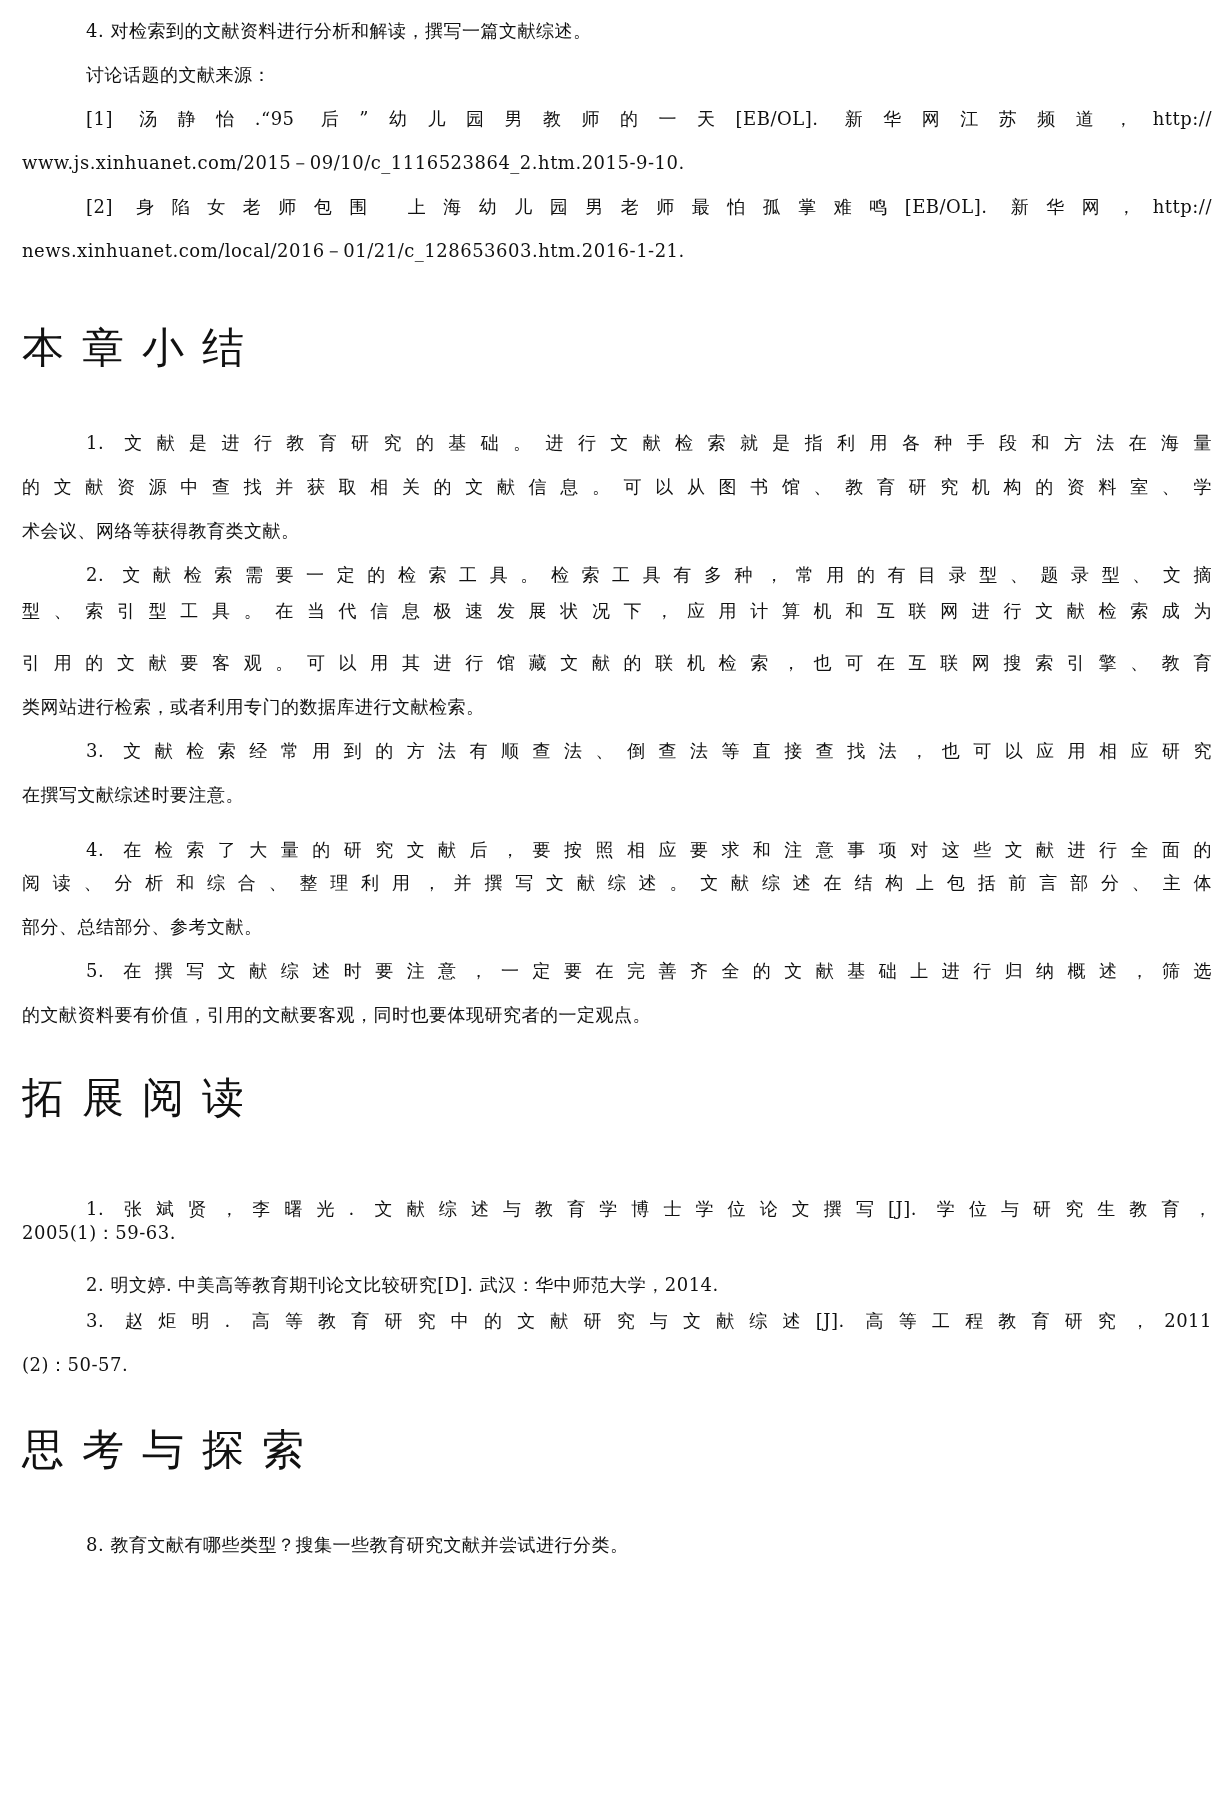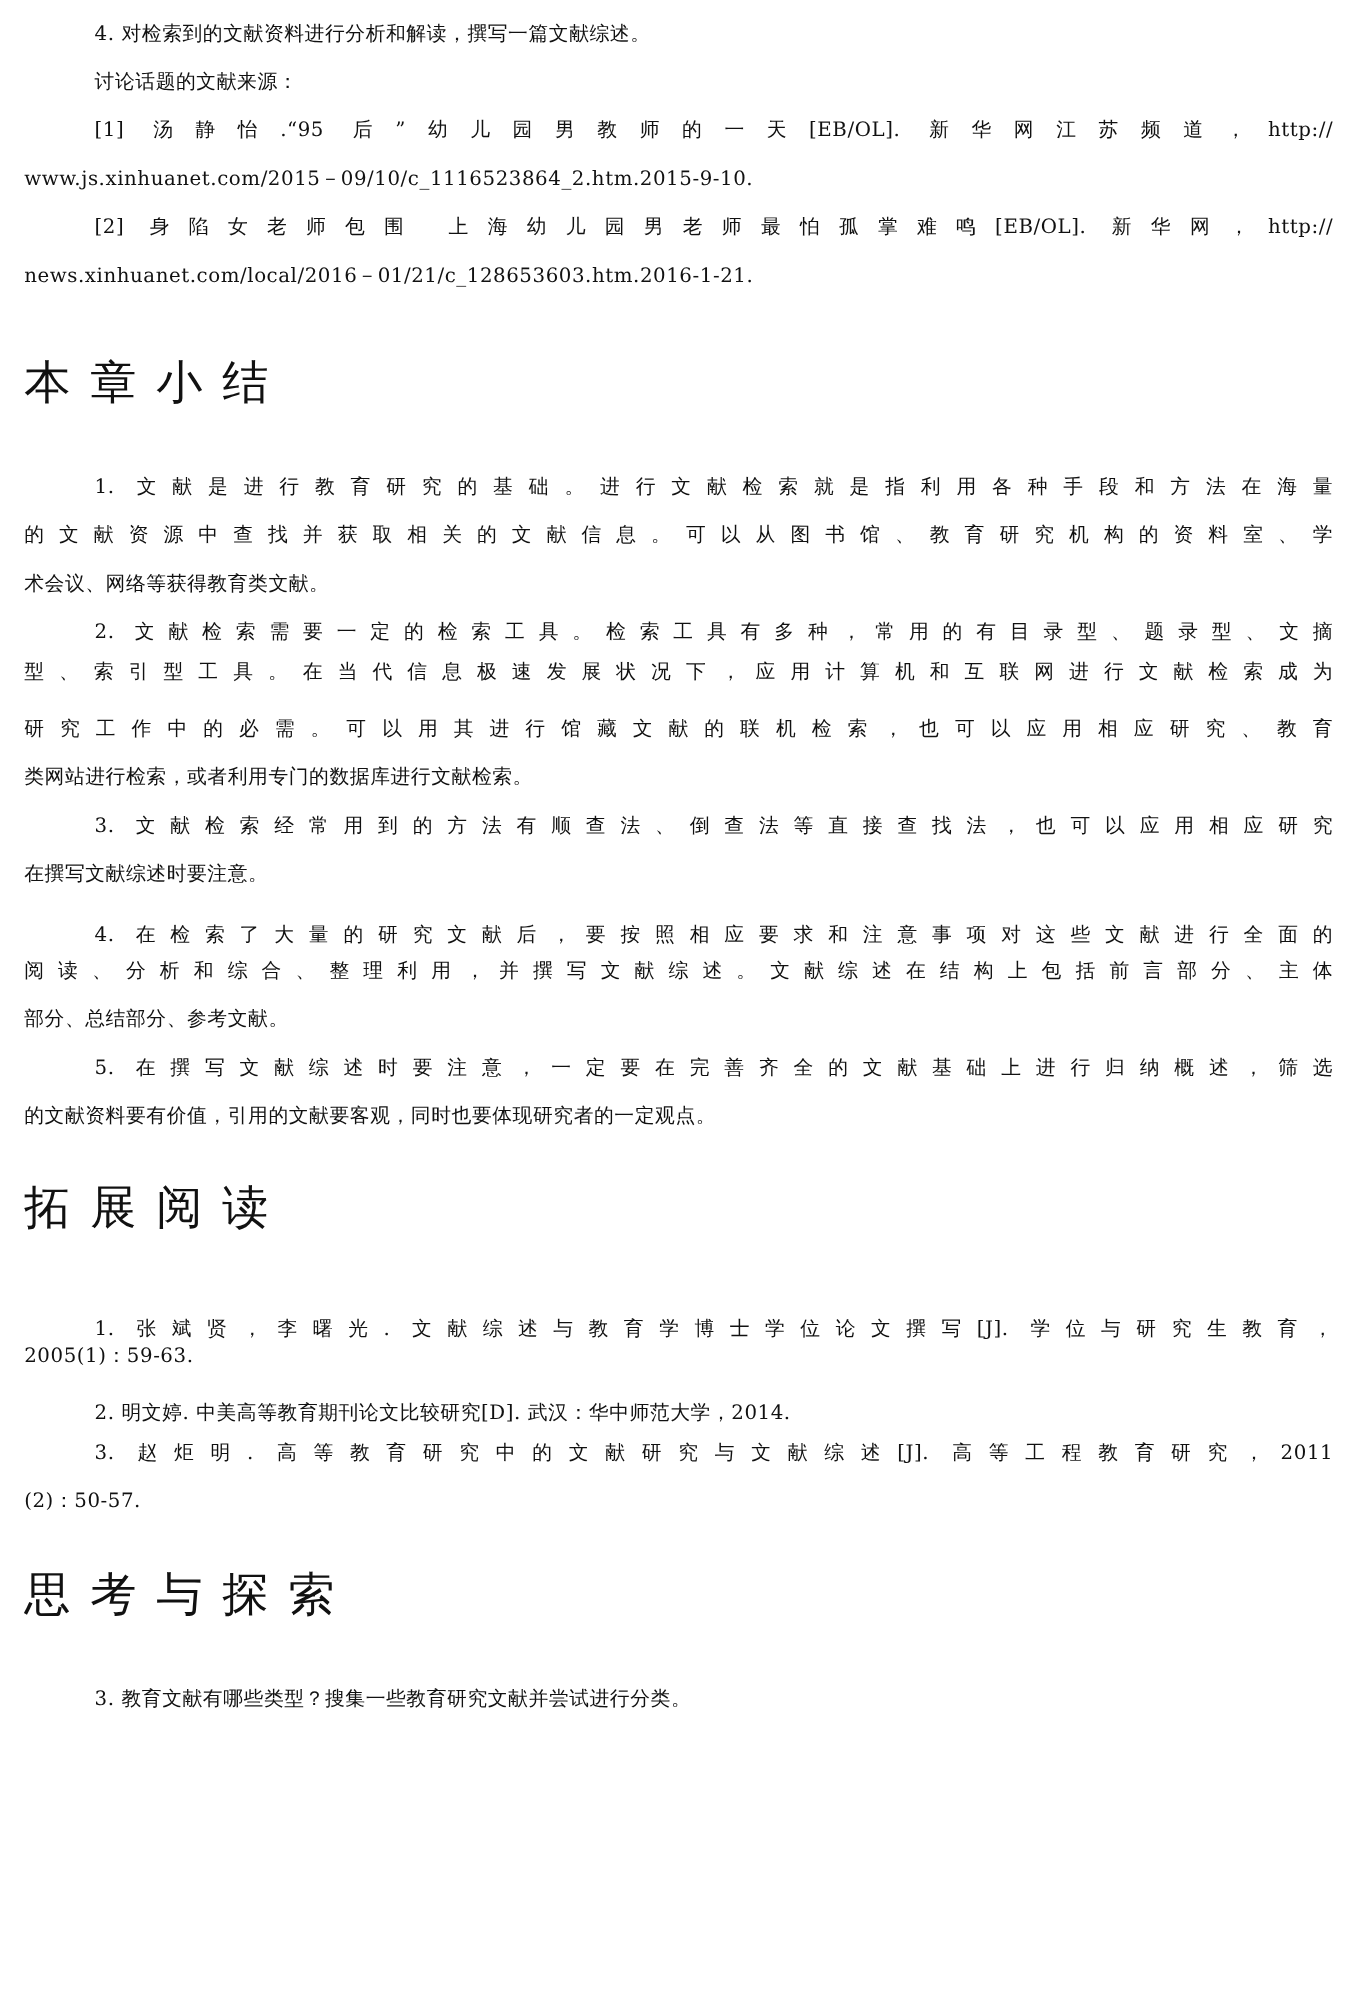--- a/index.html
+++ b/index.html
@@ -66,21 +66,21 @@
   <div class="line ref-line" style="top:234px;">news.xinhuanet.com/local/2016－01/21/c_128653603.htm.2016-1-21.</div>
 
   <div class="heading" style="top:322px;">本章小结</div>
 
   <div class="line indent justify" style="top:426px;">1. 文献是进行教育研究的基础。进行文献检索就是指利用各种手段和方法在海量</div>
   <div class="line justify" style="top:470px;">的文献资源中查找并获取相关的文献信息。可以从图书馆、教育研究机构的资料室、学</div>
   <div class="line" style="top:514px;">术会议、网络等获得教育类文献。</div>
 
   <div class="line indent justify" style="top:558px;">2. 文献检索需要一定的检索工具。检索工具有多种，常用的有目录型、题录型、文摘</div>
   <div class="line justify" style="top:594px;">型、索引型工具。在当代信息极速发展状况下，应用计算机和互联网进行文献检索成为</div>
-  <div class="line justify" style="top:646px;">研究工作中的必需。可以用其进行馆藏文献的联机检索，也可以应用相应研究、教育</div>
+  <div class="line justify" style="top:646px;">引用的文献要客观。可以用其进行馆藏文献的联机检索，也可在互联网搜索引擎、教育</div>
   <div class="line" style="top:690px;">类网站进行检索，或者利用专门的数据库进行文献检索。</div>
 
   <div class="line indent justify" style="top:734px;">3. 文献检索经常用到的方法有顺查法、倒查法等直接查找法，也可以应用相应研究</div>
   <div class="line" style="top:778px;">在撰写文献综述时要注意。</div>
 
   <div class="line indent justify" style="top:822px;margin-top:11px;">4. 在检索了大量的研究文献后，要按照相应要求和注意事项对这些文献进行全面的</div>
   <div class="line justify" style="top:866px;">阅读、分析和综合、整理利用，并撰写文献综述。文献综述在结构上包括前言部分、主体</div>
   <div class="line" style="top:910px;">部分、总结部分、参考文献。</div>
 
   <div class="line indent justify" style="top:954px;">5. 在撰写文献综述时要注意，一定要在完善齐全的文献基础上进行归纳概述，筛选</div>
@@ -91,15 +91,15 @@
   <div class="line indent justify" style="top:1192px;">1. 张斌贤，李曙光. 文献综述与教育学博士学位论文撰写[J]. 学位与研究生教育，</div>
   <div class="line" style="top:1216px;">2005(1)：59-63.</div>
 
   <div class="line indent" style="top:1268px;">2. 明文婷. 中美高等教育期刊论文比较研究[D]. 武汉：华中师范大学，2014.</div>
 
   <div class="line indent justify" style="top:1304px;">3. 赵炬明. 高等教育研究中的文献研究与文献综述[J]. 高等工程教育研究，2011</div>
   <div class="line" style="top:1348px;">(2)：50-57.</div>
 
   <div class="heading" style="top:1424px;">思考与探索</div>
 
-  <div class="line indent" style="top:1528px;">3. 教育文献有哪些类型？搜集一些教育研究文献并尝试进行分类。</div>
+  <div class="line indent" style="top:1528px;">8. 教育文献有哪些类型？搜集一些教育研究文献并尝试进行分类。</div>
 
 </div>
 
 </body></html>

